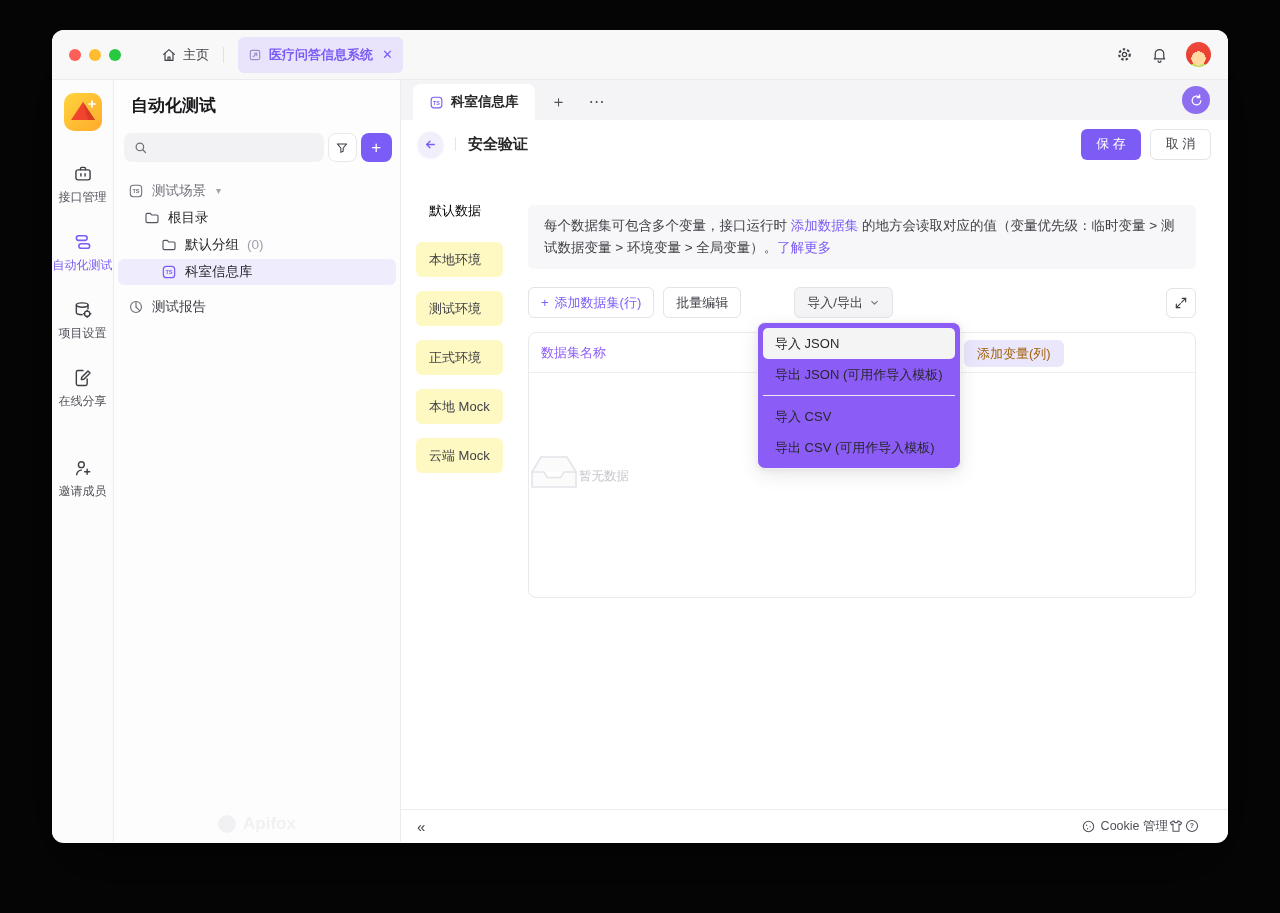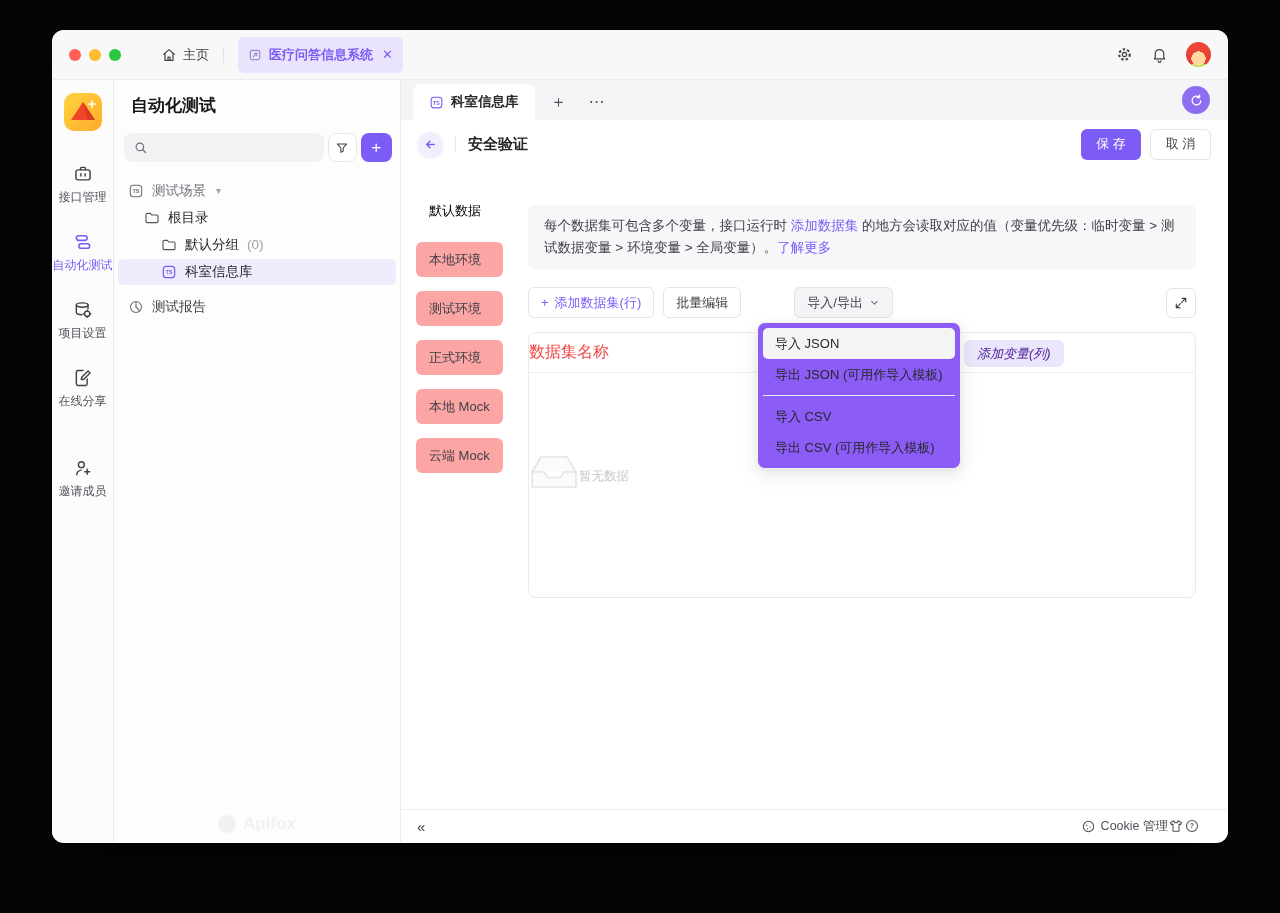--- a/index.html
+++ b/index.html
@@ -67,38 +67,38 @@
   .toolbar { height:48px; display:flex; align-items:center; padding:0 17px; flex:none; }
   .back-btn { width:25px; height:25px; border-radius:50%; background:#f2effd; border:none; display:flex; align-items:center; justify-content:center; color:#7c5cf6; cursor:pointer; box-shadow:0 1px 3px rgba(120,90,240,.18); }
   .t-div { width:1px; height:14px; background:#e5e5ea; margin:0 12px; }
   .page-title { font-size:15px; font-weight:700; color:#27272a; }
   .tb-actions { margin-left:auto; display:flex; gap:9px; }
   .btn-save { width:60px; height:31px; background:#7c5cf5; color:#fff; border:none; border-radius:6px; font-size:13px; cursor:pointer; }
   .btn-cancel { width:61px; height:31px; background:#fff; color:#3f3f46; border:1px solid #e3e3e8; border-radius:6px; font-size:13px; cursor:pointer; }
 
   .bodyarea { flex:1; display:flex; padding-left:15px; position:relative; min-height:0; }
   .envcol { width:87px; flex:none; margin-top:25px; display:flex; flex-direction:column; gap:14px; }
-  .envtab { height:35px; line-height:35px; padding-left:13px; background:#fca5a5; border-radius:6px; font-size:13px; color:#3f3f46; cursor:pointer; white-space:nowrap; }
+  .envtab { height:35px; line-height:35px; padding-left:13px; background:#fef9c3; border-radius:6px; font-size:13px; color:#3f3f46; cursor:pointer; white-space:nowrap; }
   .envtab.sel { background:#fff; color:#000000; font-weight:400; }
 
   .pane { flex:1; margin:37px 32px 0 25px; min-width:0; }
   .infobox { background:#f7f7f9; border-radius:6px; padding:10px 16px; font-size:13.5px; line-height:22px; color:#3f3f46; }
   .ilink { color:#7c5cf6; cursor:pointer; }
 
   .btnrow { margin-top:18px; display:flex; align-items:center; gap:9px; }
   .c-btn { height:31px; border:1px solid #e3e3e8; background:#fff; border-radius:6px; font-size:13px; color:#3f3f46; padding:0 12px; display:flex; align-items:center; gap:6px; cursor:pointer; white-space:nowrap; }
   .c-btn.accent { color:#7c5cf6; }
   .c-btn.pressed { background:#f4f4f6;margin-left:44px; }
   .c-btn .chev { color:#71717a; }
   .expand-btn { margin-left:auto; width:30px; height:30px; padding:0; justify-content:center; color:#3f3f46; }
 
   .table { margin-top:14px; height:266px; border:1px solid #e9e9ee; border-radius:8px; position:relative; overflow:hidden; }
   .thead { height:40px; border-bottom:1px solid #efeff3; position:relative; display:flex; align-items:center; }
-  .th-label { font-size:16px; color:#ef4444; }
-  .addcol { position:absolute; left:435px; top:7px; height:27px; padding:0 13px; background:#eae6fc; border:none; border-radius:6px; color:#4c1d95; font-size:13px; cursor:pointer; white-space:nowrap;font-style:italic; }
+  .th-label { margin-left:12px; font-size:13px; color:#8b5cf6; }
+  .addcol { position:absolute; left:435px; top:7px; height:27px; padding:0 13px; background:#eae6fc; border:none; border-radius:6px; color:#a16207; font-size:13px; cursor:pointer; white-space:nowrap; }
   .tbody { display:flex; flex-direction:row; align-items:center; padding-top:78px; }
   .empty-text { margin-top:8px; font-size:12.5px; color:#c7c7cd; }
 
   
   .dropdown { position:absolute; left:705px; top:292px; min-width:203px; background:#8b5cf6; border:1px solid #f0f0f2; border-radius:8px; box-shadow:0 6px 20px rgba(0,0,0,.09), 0 2px 6px rgba(0,0,0,.05); padding:5px; z-index:60; }
   .dd-item { height:31px; display:flex; align-items:center; padding:0 12px; font-size:13px; color:#27272a; border-radius:5px; cursor:pointer; white-space:nowrap; }
   .dd-item.hover { background:#f4f4f5; }
   .dd-div { height:1px; background:#ececf0; margin:5px 0; }
 
   

